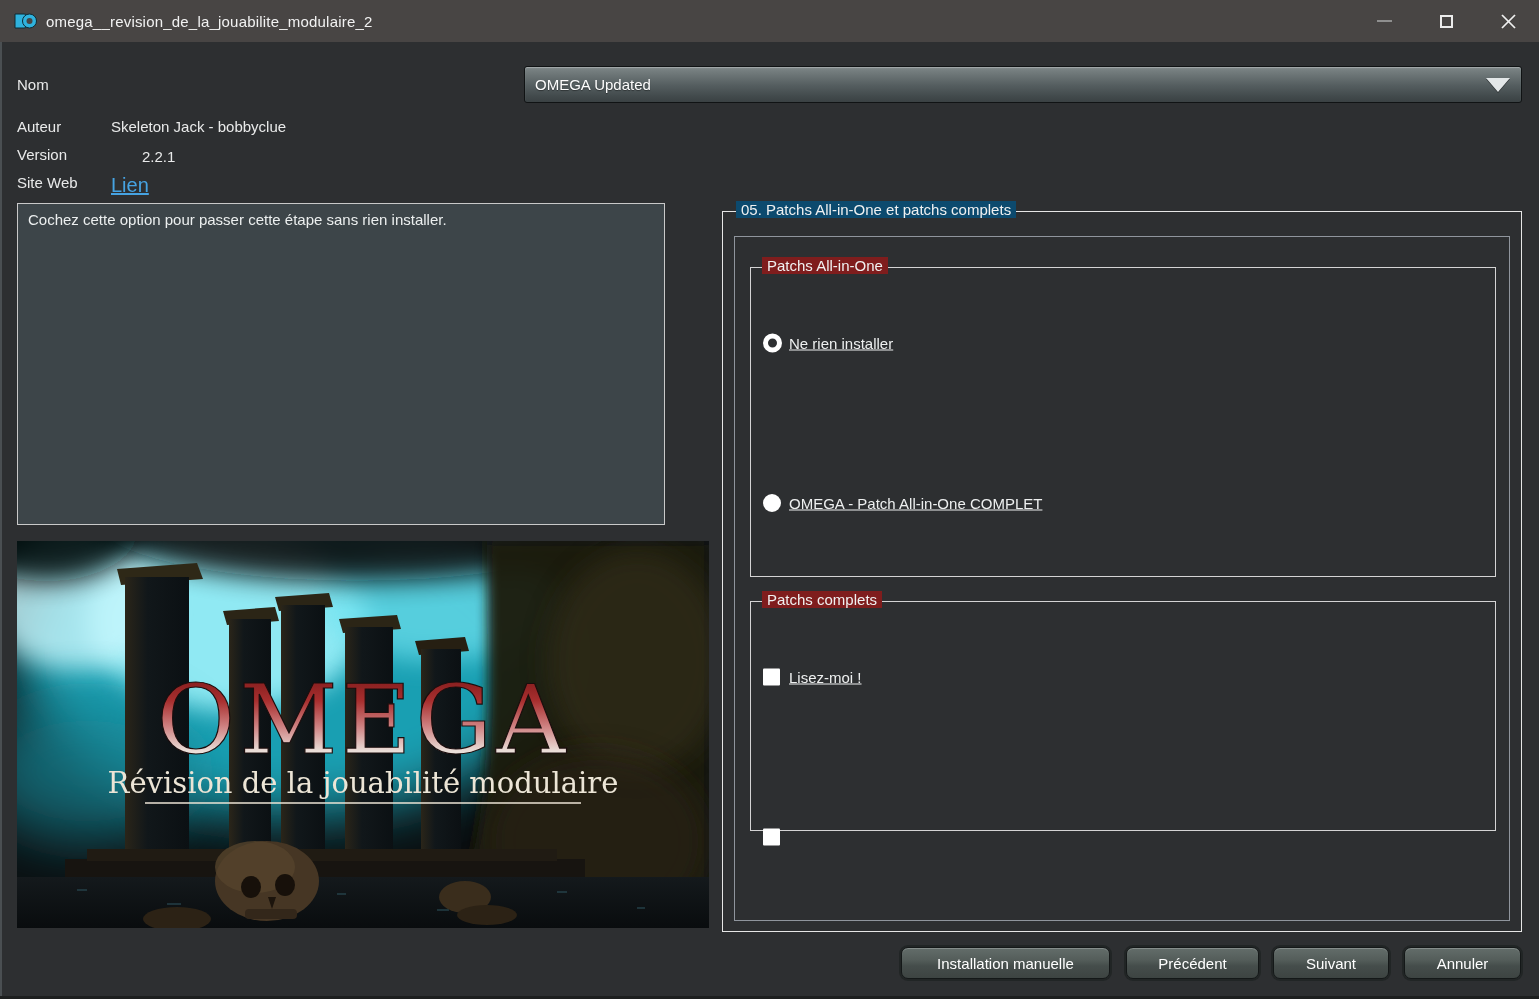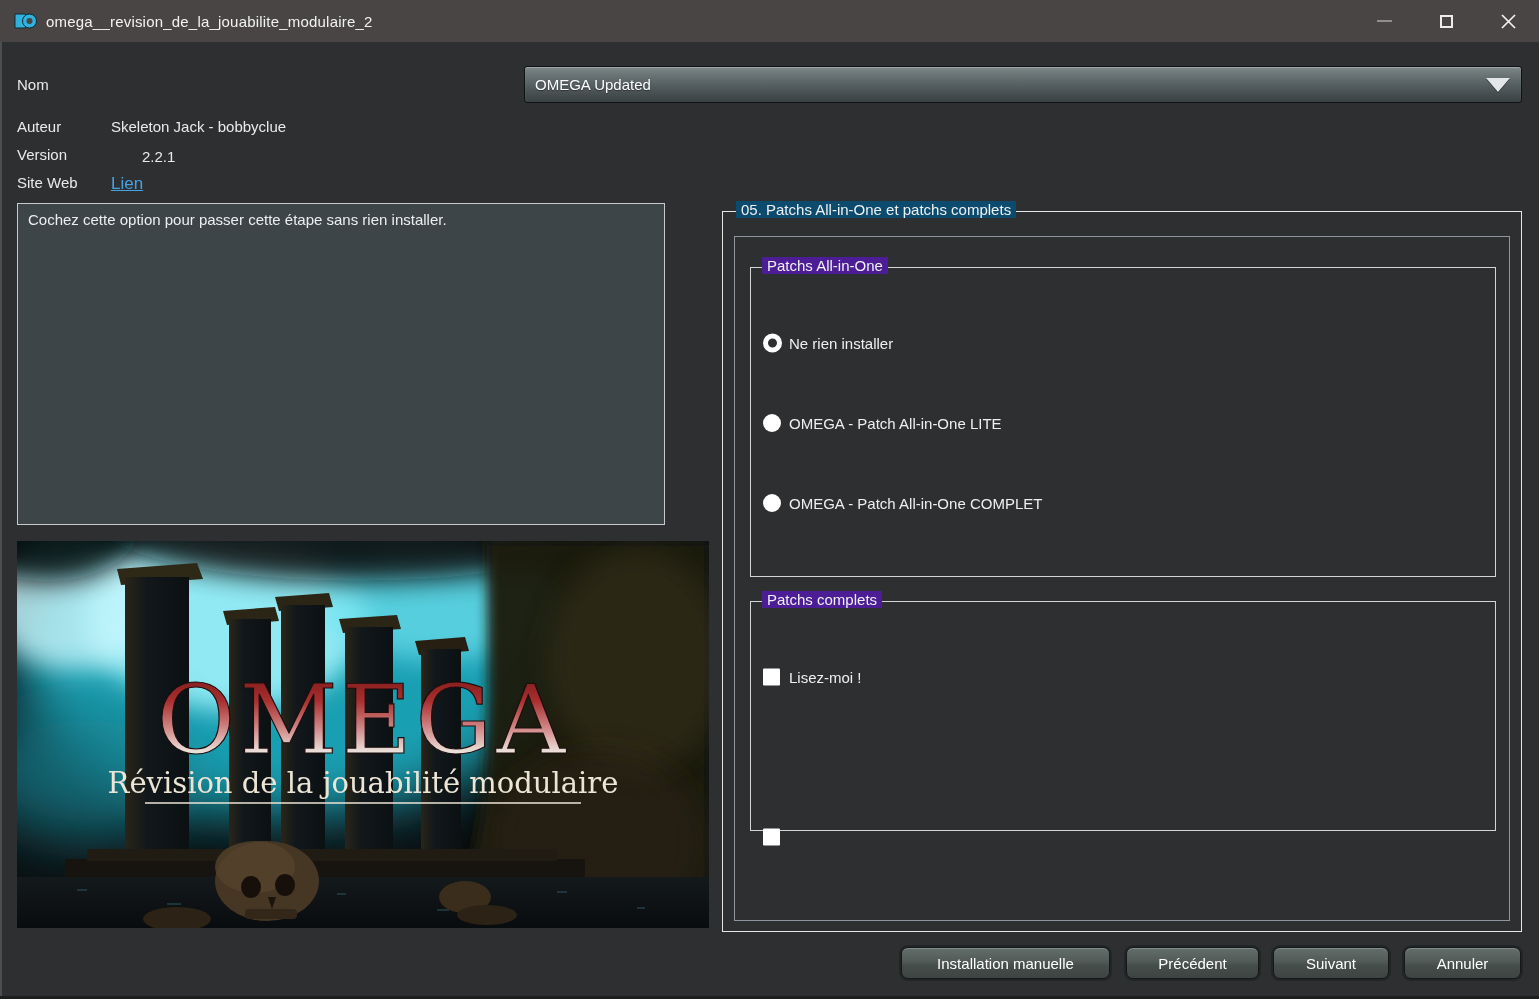--- a/index.html
+++ b/index.html
@@ -15,21 +15,21 @@
   }
   .app-icon{width:24px;height:18px;margin-right:9px;display:inline-flex;}
   .title-text{font-size:15px;color:#f2f2f2;letter-spacing:.2px;}
   .win-controls{position:absolute;right:0;top:0;height:42px;display:flex;}
   .wc{width:62px;height:42px;display:flex;align-items:center;justify-content:center;cursor:pointer;}
   .minbar{width:15px;height:2px;background:#8f8f8f;}
   .maxbox{width:13px;height:13px;border:2px solid #ececec;}
   
   .lbl{position:absolute;font-size:15px;color:#e9eaea;}
   .val{position:absolute;font-size:15px;color:#e9eaea;}
-  .link{position:absolute;font-size:17px;color:#46a3e2;text-decoration:underline;cursor:pointer;}
+  .link{position:absolute;font-size:20px;color:#46a3e2;text-decoration:underline;cursor:pointer;}
   
   .combo{
     position:absolute;left:524px;top:66px;width:998px;height:37px;border-radius:3px;
     border:1px solid #101314;cursor:pointer;
     background:linear-gradient(180deg,#7e8788 0%,#6f7879 18%,#555e60 52%,#434b4d 82%,#3a4143 100%);
     box-shadow:inset 0 1px 1px rgba(255,255,255,.3);
     display:flex;align-items:center;padding:0 34px 0 10px;
   }
   .combo-text{font-size:15px;color:#fdfdfd;text-shadow:0 1px 1px rgba(0,0,0,.4);}
   .combo-arrow{
@@ -48,37 +48,37 @@
   .modimage{position:absolute;left:17px;top:541px;width:768px;height:387px;cursor:pointer;}
   
   .groupbox{position:absolute;border:1px solid #e6e6e6;}
   .groupbox .legend{
     position:absolute;top:-11px;left:13px;background:#0c4a6e;padding:0 5px;
     font-size:15px;color:#f0f1f1;white-space:nowrap;
   }
   .scrollarea{position:absolute;border:1px solid #8f959d;}
   .innergroup{position:absolute;border:1px solid #d4d4d4;}
   .innergroup .legend{
-    position:absolute;top:-11px;left:11px;background:#4c1d95;padding:0 5px;
+    position:absolute;top:-11px;left:11px;background:#7f1d1d;padding:0 5px;
     font-size:15px;color:#f0f1f1;white-space:nowrap;
   }
   
   .optrow{position:absolute;left:0;width:100%;height:26px;cursor:pointer;}
   .ind-radio{
     position:absolute;left:12px;top:50%;transform:translateY(-50%);
     width:18px;height:18px;border-radius:50%;background:#ffffff;
   }
   .ind-radio.on{width:19px;height:19px;background:#2d2f31;border:5px solid #ffffff;}
   .ind-check{
     position:absolute;left:12px;top:50%;transform:translateY(-50%);
     width:17px;height:17px;background:#ffffff;border-radius:1px;
   }
   .optlabel{
     position:absolute;left:38px;top:50%;transform:translateY(-50%);
-    font-size:15px;color:#eef0f0;white-space:nowrap;
+    font-size:15px;color:#eef0f0;white-space:nowrap;text-decoration:underline;
   }
   
   .btn{
     position:absolute;top:947px;height:32px;border-radius:7px;cursor:pointer;
     border:1px solid #141818;
     background:linear-gradient(180deg,#636d6a 0%,#545d5a 40%,#454d4b 60%,#3d4442 100%);
     box-shadow:0 0 0 2px #212525, inset 0 1px 0 rgba(255,255,255,.22);
     display:flex;align-items:center;justify-content:center;
     font-size:15px;color:#ffffff;
   }
@@ -226,24 +226,20 @@
 
     <div class="scrollarea" style="left:11px;top:24px;width:776px;height:685px;">
 
       <div class="innergroup" style="left:15px;top:30px;width:746px;height:310px;">
         <div class="legend">Patchs All-in-One</div>
 
         <div class="optrow" style="top:62px;">
           <span class="ind-radio on"></span>
           <span class="optlabel">Ne rien installer</span>
         </div>
-        <div class="optrow" style="top:142px;">
-          <span class="ind-radio"></span>
-          <span class="optlabel">OMEGA - Patch All-in-One LITE</span>
-        </div>
         <div class="optrow" style="top:222px;">
           <span class="ind-radio"></span>
           <span class="optlabel">OMEGA - Patch All-in-One COMPLET</span>
         </div>
       </div>
 
       <div class="innergroup" style="left:15px;top:364px;width:746px;height:230px;">
         <div class="legend">Patchs complets</div>
 
         <div class="optrow" style="top:62px;">

